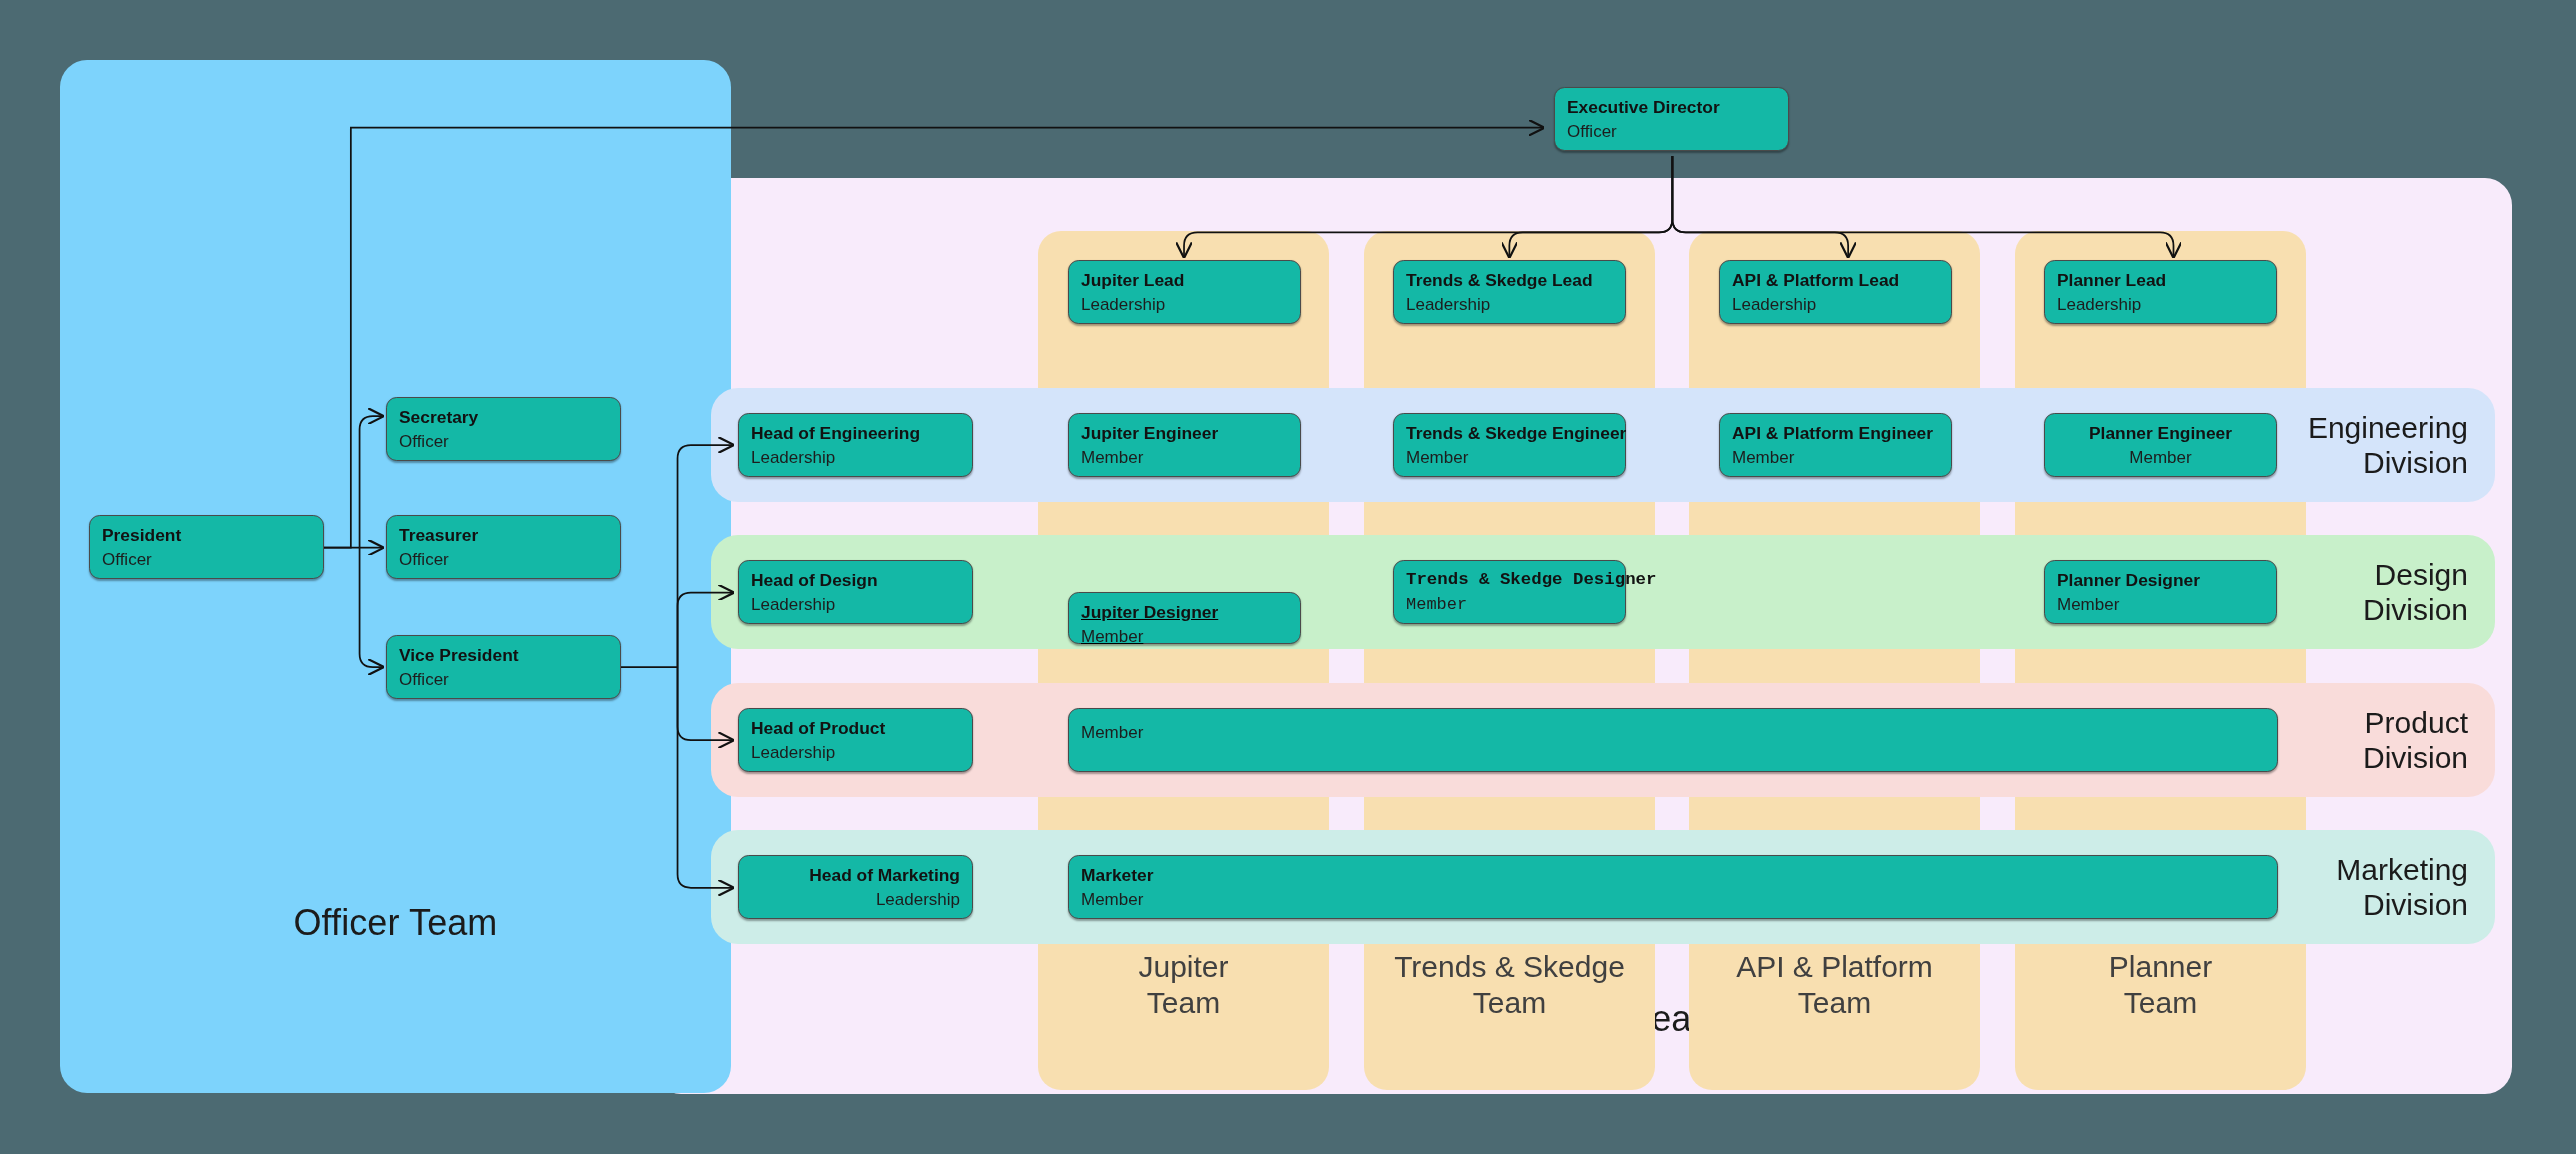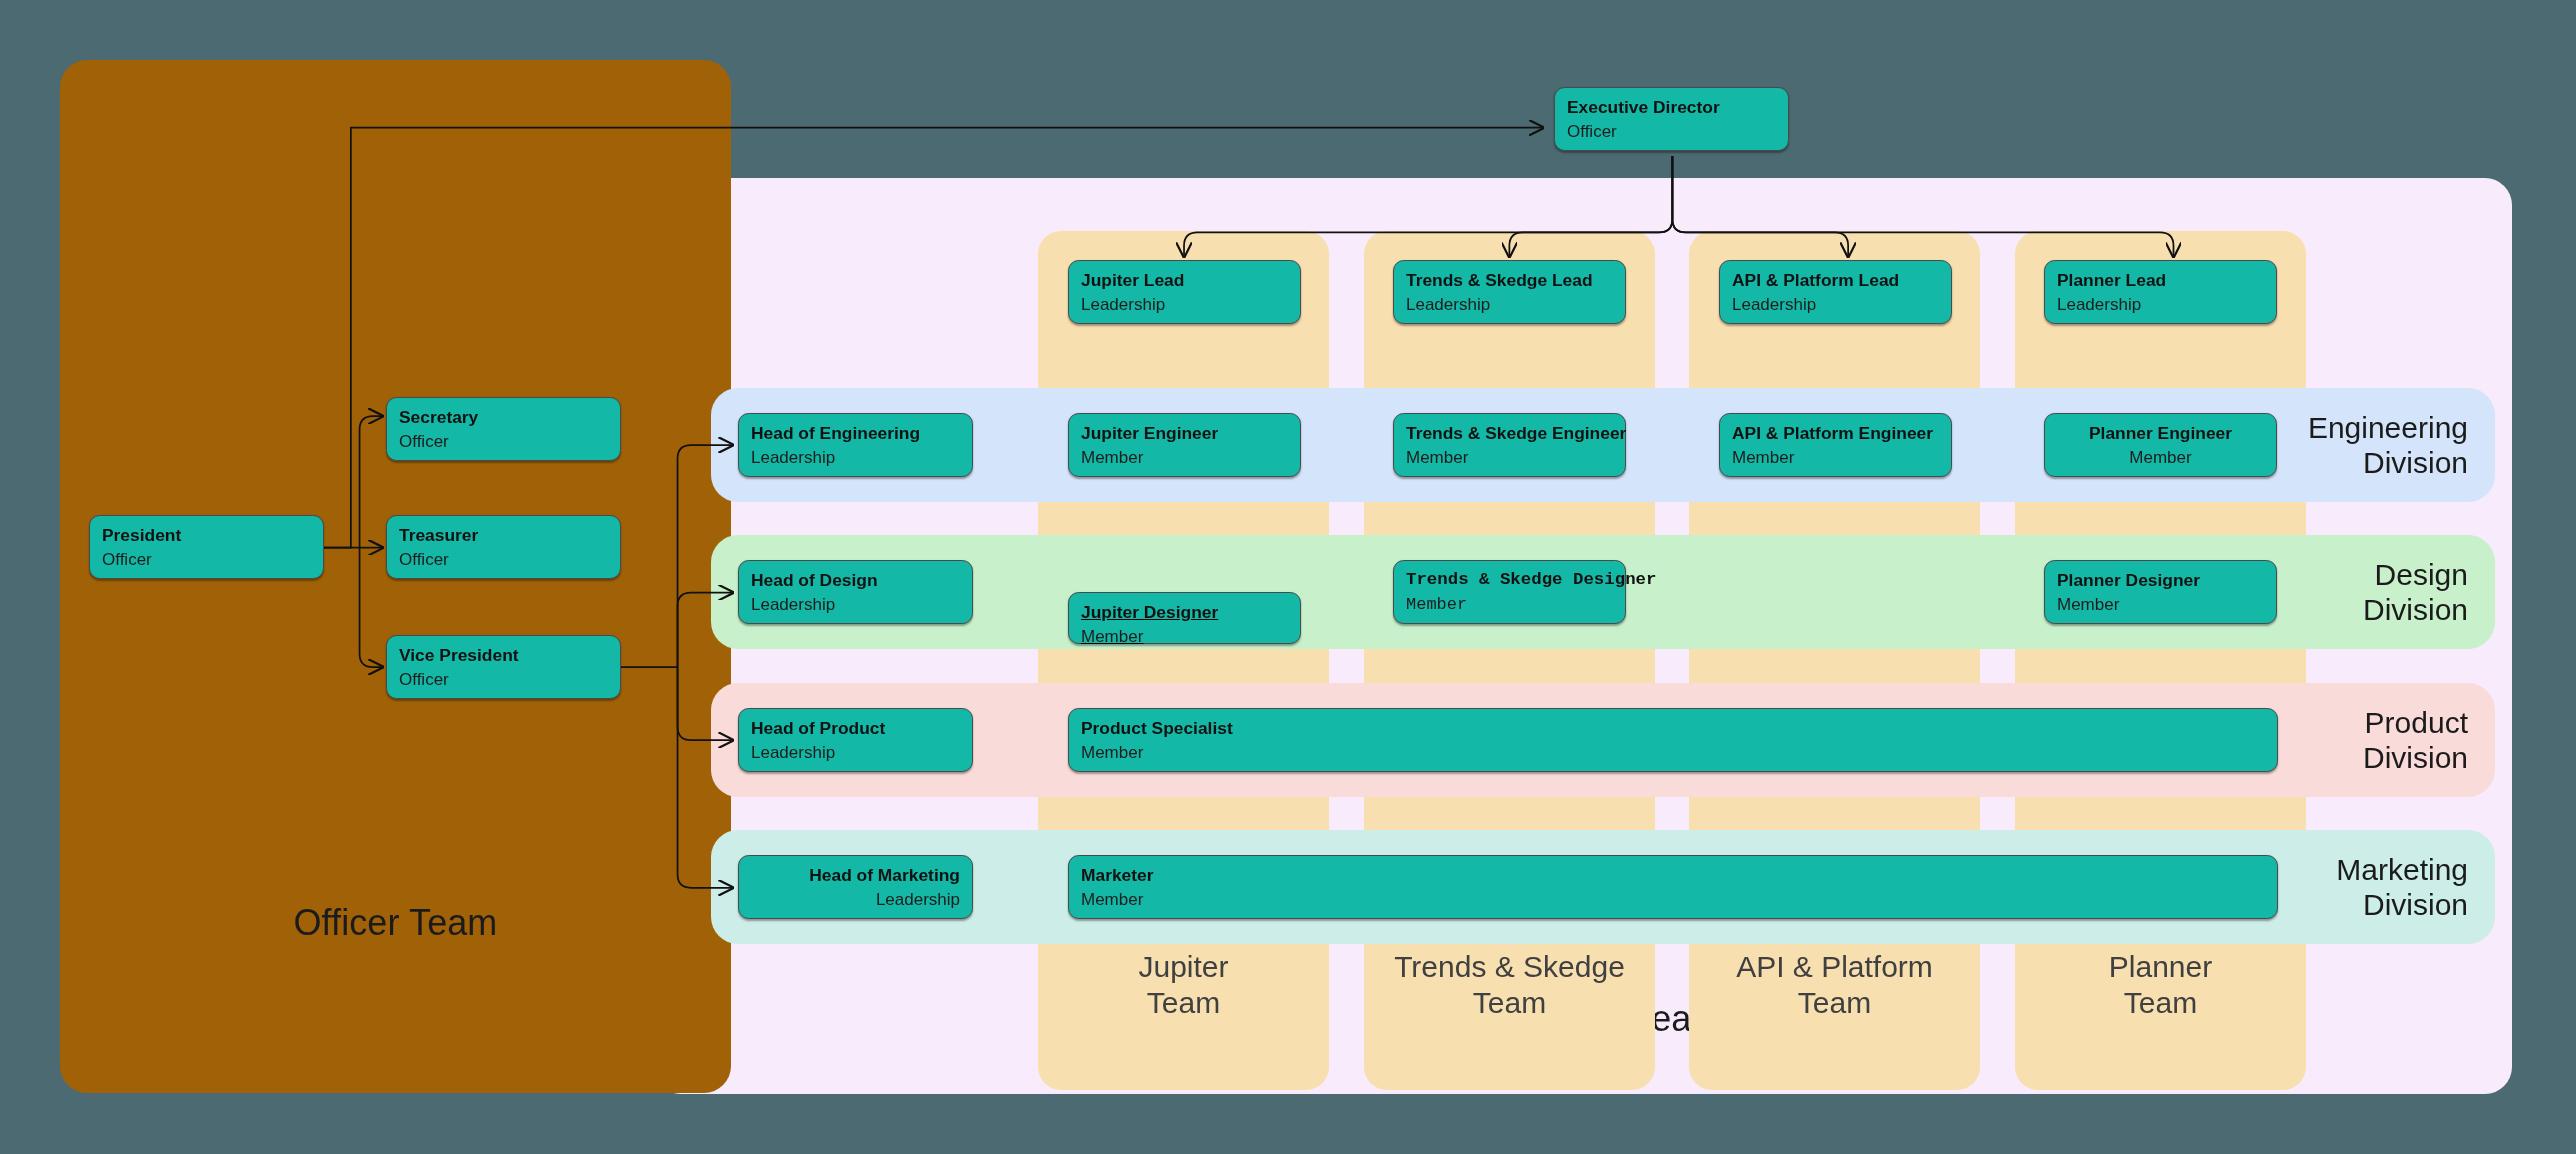--- a/index.html
+++ b/index.html
@@ -6,21 +6,21 @@
   body{
     width:2576px;height:1155px;
     background:#4c6a72;
     font-family:"Liberation Sans", sans-serif;
     overflow:hidden;
   }
   #stage{position:relative;width:2576px;height:1155px;}
 
   
   .group{position:absolute;border-radius:27px;}
-  #officer-team   {left:60px;  top:60px;  width:671px; height:1033px; background:#a16207; z-index:3;}
+  #officer-team   {left:60px;  top:60px;  width:671px; height:1033px; background:#7dd3fc; z-index:3;}
   #leadership-team{left:654px; top:178px; width:1858px; height:916px; background:#F8EBFB; z-index:2;}
 
   .group-label{
     position:absolute;left:0;width:100%;
     text-align:center;font-size:36px;color:#1b1b1b;
     letter-spacing:0.1px;
   }
   #officer-team .group-label   {bottom:149px;}
   #leadership-team .group-label{bottom:54px;}
 
@@ -222,21 +222,20 @@
   <div class="node" style="left:2044px;top:560px;width:233px;height:64px;">
     <div class="title">Planner Designer</div>
     <div class="role">Member</div>
   </div>
 
   <div class="node" style="left:738px;top:708px;width:235px;height:64px;">
     <div class="title">Head of Product</div>
     <div class="role">Leadership</div>
   </div>
   <div class="node" style="left:1068px;top:708px;width:1210px;height:64px;">
-    <div class="title">Product Specialist</div>
     <div class="role">Member</div>
   </div>
 
   <div class="node" style="left:738px;top:855px;width:235px;height:64px;text-align:right;">
     <div class="title">Head of Marketing</div>
     <div class="role">Leadership</div>
   </div>
   <div class="node" style="left:1068px;top:855px;width:1210px;height:64px;">
     <div class="title">Marketer</div>
     <div class="role">Member</div>

